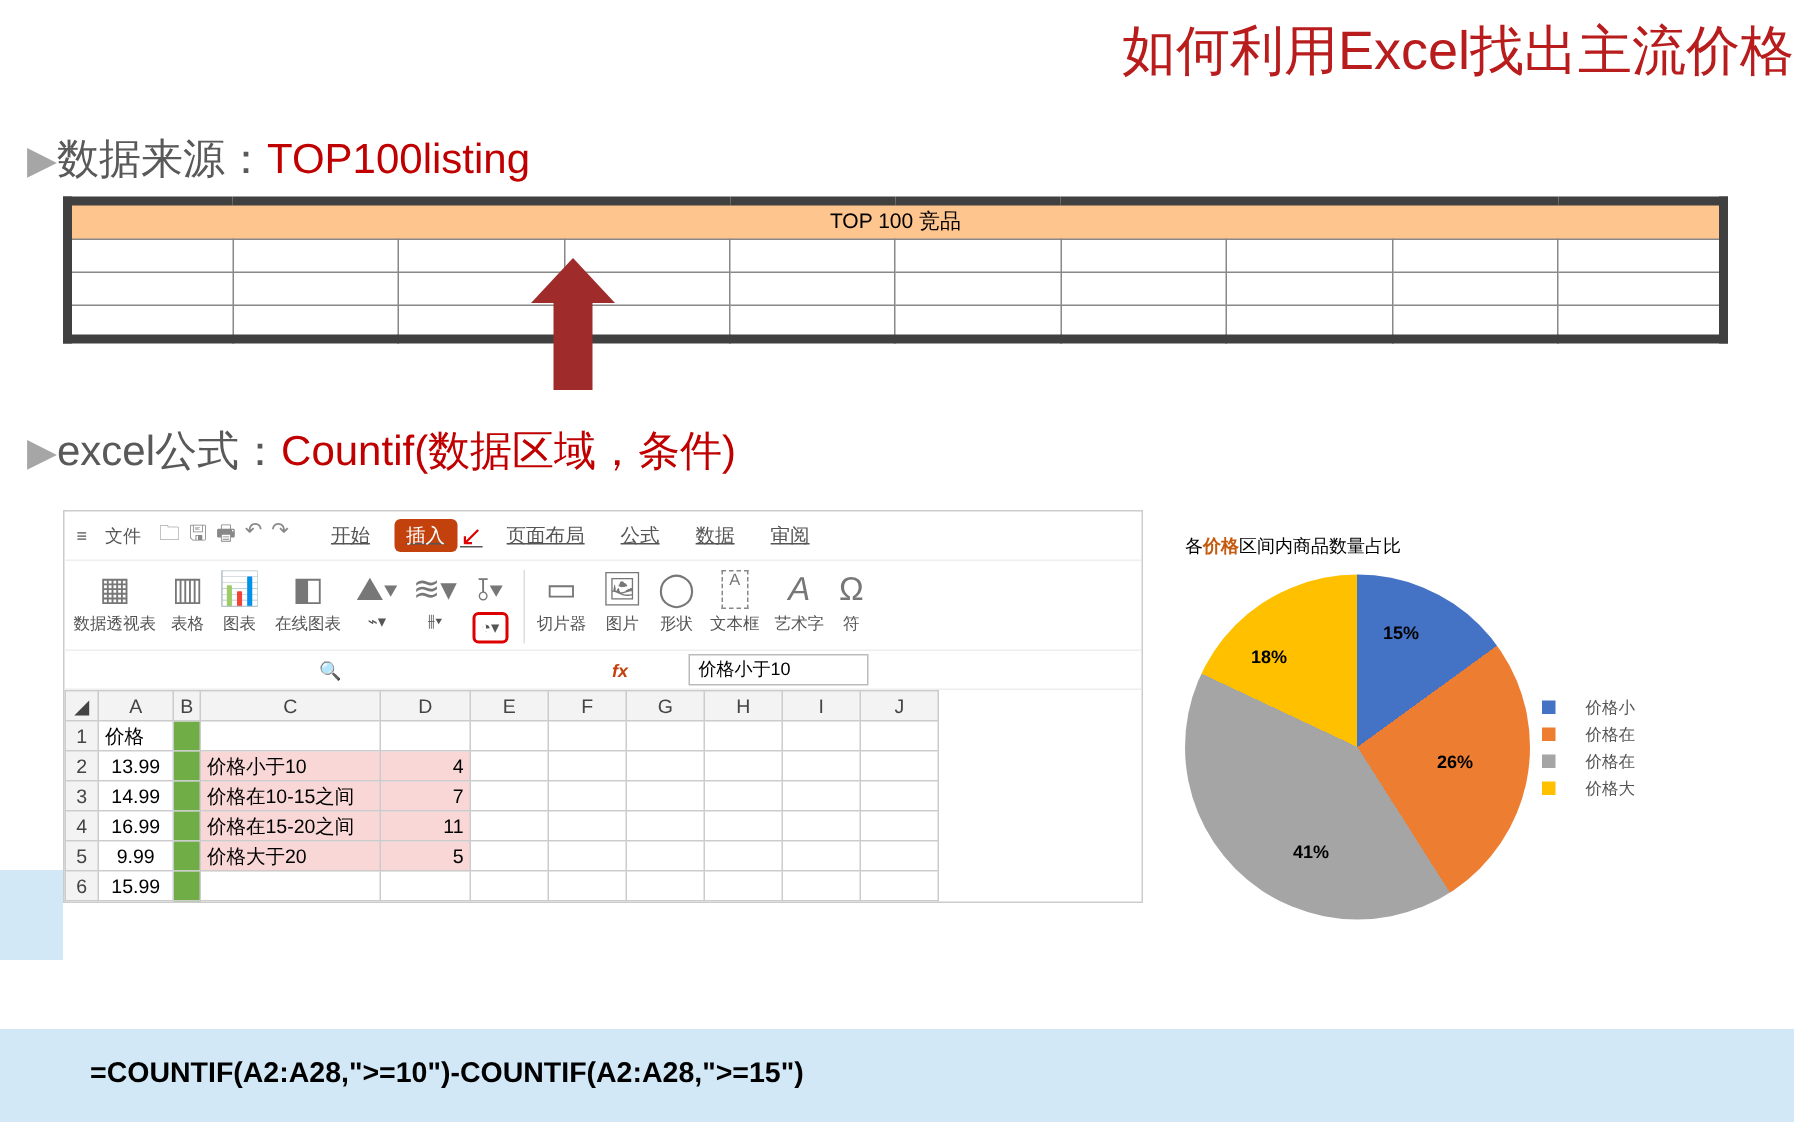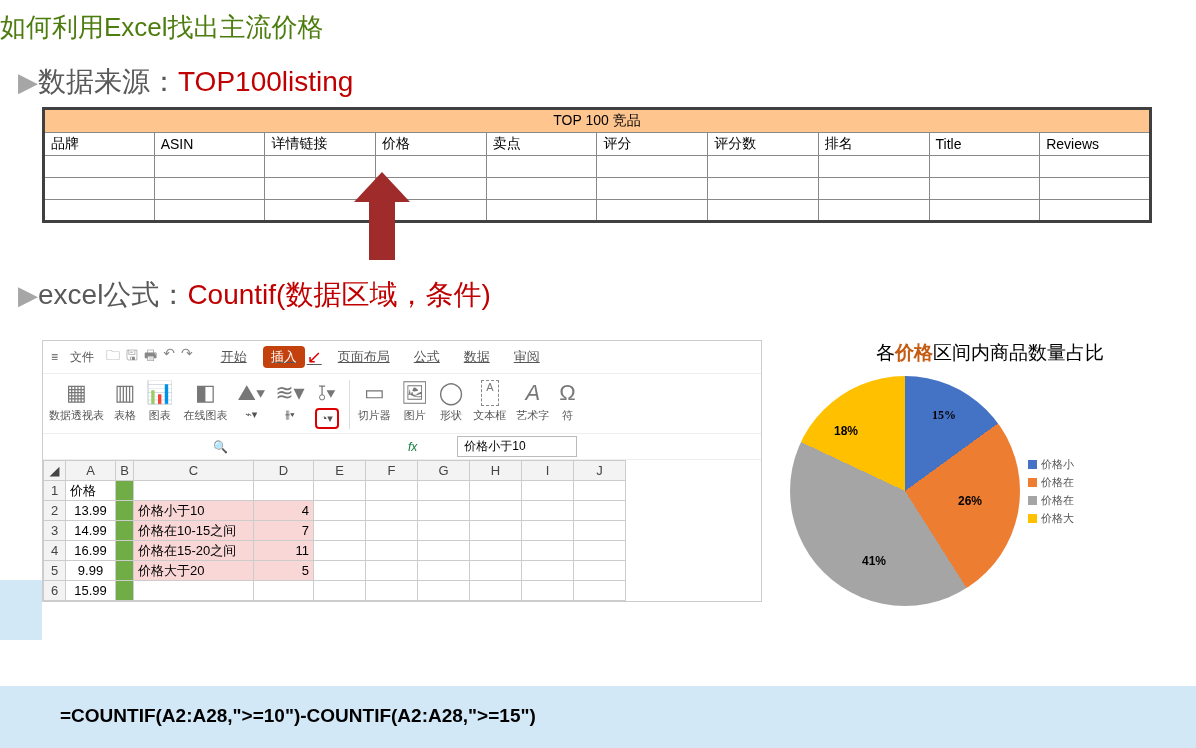--- a/index.html
+++ b/index.html
@@ -1,62 +1,62 @@
 <!DOCTYPE html>
 <html><head>
 <meta charset="utf-8">
 <style>
   * { box-sizing: border-box; margin: 0; padding: 0; }
   body { font-family: "Microsoft YaHei", Arial, sans-serif; background: #fff; width: 1196px; height: 748px; position: relative; overflow: hidden; }
-  .title { color: #4d7c0f; font-size: 26px; text-align: left; padding: 10px 0 18px; font-weight: 500; }
-  .section-head { font-size: 28px; color: #595959; padding-left: 18px; }
+  .title { color: #b91c1c; font-size: 36px; text-align: right; padding: 10px 0 18px; font-weight: 500; }
+  .section-head { font-size: 28px; color: #595959; padding-left: 18px; margin-top: 10px; }
   .section-head .tri { color: #a6a6a6; font-size: 26px; }
   .section-head .red { color: #c00000; }
   
-  .top-table { margin: 6px 42px 0 42px; border: 3px solid #404040; border-collapse: collapse; width: 1110px; table-layout: fixed; font-size: 14px; }
+  .top-table { margin: 6px 42px 0 42px; border: 6px solid #404040; border-collapse: collapse; width: 1110px; table-layout: fixed; font-size: 14px; }
   .top-table th, .top-table td { border: 1px solid #888; height: 22px; padding: 2px 6px; text-align: left; font-weight: normal; }
   .top-table .hdr { background: #ffc58f; text-align: center; font-weight: 500; }
   .arrow-wrap { position: absolute; left: 354px; top: 172px; }
   .arrow-stem { width: 26px; height: 58px; background: #a02b2b; margin: 0 auto; }
   .arrow-head { width: 0; height: 0; border-left: 28px solid transparent; border-right: 28px solid transparent; border-bottom: 30px solid #a02b2b; }
   
   .excel-area { position: absolute; top: 340px; left: 42px; width: 720px; border: 1px solid #ccc; background: #fff; font-size: 12px; }
   .excel-menu { display: flex; align-items: center; gap: 12px; padding: 4px 8px; color: #555; border-bottom: 1px solid #eee; }
   .excel-menu .icons { color: #888; font-size: 14px; display:flex; gap:6px; }
   .excel-menu .tabs { display: flex; gap: 8px; align-items: center; margin-left: 8px; text-decoration: underline; }
   .excel-menu .tab { padding: 2px 8px; font-size: 13px; }
   .excel-menu .tab.active { background: #c2410c; color: #fff; border-radius: 4px; }
   .arrow-red { color: #d00; font-size: 18px; margin-left: -6px; }
   .ribbon { display: flex; gap: 10px; padding: 6px 6px 4px; border-bottom: 1px solid #eee; }
   .ribbon .grp { display: flex; flex-direction: column; align-items: center; font-size: 11px; color: #555; gap: 2px; }
   .ribbon .big { font-size: 22px; color: #777; height: 26px; }
   .ribbon .red-box { border: 2px solid #d00; border-radius: 4px; padding: 2px 4px; }
   .fx-row { display: flex; align-items: center; padding: 2px 0; border-bottom: 1px solid #eee; }
-  .fx-row .fx { color: #15803d; margin: 0 40px 0 180px; font-size: 12px; font-style: italic; }
+  .fx-row .fx { color: #c2410c; margin: 0 40px 0 180px; font-size: 12px; font-style: italic; font-weight: bold; }
   .fx-row .fx-box { border: 1px solid #bbb; padding: 1px 6px; font-size: 12px; min-width: 120px; }
   .grid { border-collapse: collapse; font-size: 13px; }
   .grid th, .grid td { border: 1px solid #ccc; height: 20px; text-align: left; padding: 0 4px; background: #fff; }
   .grid th { background: #f3f3f3; text-align: center; font-weight: normal; color: #444; }
   .grid .rowh { background: #f3f3f3; text-align: center; width: 22px; color: #444; }
   .grid .colA { width: 50px; text-align: center; }
   .grid .colB { width: 18px; background: #70ad47; }
   .grid .colC { width: 120px; background: #f9d7d7; }
   .grid .colD { width: 60px; background: #f9d7d7; text-align: right; }
   .grid .colE, .grid .colF, .grid .colG, .grid .colH, .grid .colI, .grid .colJ { width: 52px; }
   .grid tr:first-child .colB{background:#f3f3f3;}
   
   .pie-area { position: absolute; top: 340px; left: 790px; width: 400px; }
-  .pie-title { font-size: 19px; text-align: center; margin-bottom: 10px; }
+  .pie-title { font-size: 12px; text-align: left; margin-bottom: 10px; margin-top: 16px; }
   .pie-title .pr { color: #c55a11; font-weight: bold; }
   .pie-wrap { display: flex; align-items: center; gap: 8px; }
   .pie { width: 230px; height: 230px; border-radius: 50%; position: relative;
          background: conic-gradient(#4472c4 0deg 54deg, #ed7d31 54deg 147.6deg, #a5a5a5 147.6deg 295.2deg, #ffc000 295.2deg 360deg); }
   .pie-label { position: absolute; font-size: 12px; font-weight: bold; color:#000;}
   .legend { font-size: 11px; color: #555; }
-  .legend .item { display: flex; align-items: center; gap: 4px; margin: 3px 0; }
+  .legend .item { display: flex; align-items: center; gap: 20px; margin: 3px 0; }
   .legend .sw { width: 9px; height: 9px; }
   
   .formulas { position: absolute; bottom: 0; left: 0; right: 0; background: #d2e8f7; padding: 16px 60px 18px; display: flex; gap: 90px; font-size: 19px; }
   .formulas .chunk { line-height: 1.5; }
   .formulas .chunk .f { font-weight: bold; font-family: Arial, sans-serif; }
   .blue-stripe { position:absolute; left:0; top:580px; width:42px; height:60px; background:#d2e8f7;}
 </style>
 </head>
 <body>
 
@@ -64,32 +64,20 @@
 
 <div class="section-head">
   <span class="tri">▶</span><span>数据来源：</span><span class="red">TOP100listing</span>
 </div>
 
 <table class="top-table">
   <tbody>
       <tr>
         <th class="hdr" colspan="10">TOP 100 竞品</th>
       </tr>
-  <tr>
-    <th>品牌</th>
-    <th>ASIN</th>
-    <th>详情链接</th>
-    <th>价格</th>
-    <th>卖点</th>
-    <th>评分</th>
-    <th>评分数</th>
-    <th>排名</th>
-    <th>Title</th>
-    <th>Reviews</th>
-  </tr>
   <tr>
         <td></td>
         <td></td>
         <td></td>
         <td></td>
         <td></td>
         <td></td>
         <td></td>
         <td></td>
         <td></td>
@@ -307,21 +295,21 @@
   </tbody>
     </table>
 </div>
 
 <div class="pie-area">
   <div class="pie-title">
     <span>各</span><span class="pr">价格</span><span>区间内商品数量占比</span>
   </div>
   <div class="pie-wrap">
     <div class="pie">
-      <span class="pie-label" style="top:32px;left:142px;font-family:Liberation Serif, serif;">15%</span>
+      <span class="pie-label" style="top:32px;left:132px;">15%</span>
       <span class="pie-label" style="top:118px;left:168px;">26%</span>
       <span class="pie-label" style="top:178px;left:72px;">41%</span>
       <span class="pie-label" style="top:48px;left:44px;">18%</span>
     </div>
     <div class="legend">
       <div class="item">
           <span class="sw" style="background:#4472c4;"></span>
           <span>价格小</span>
         </div>
       <div class="item">

